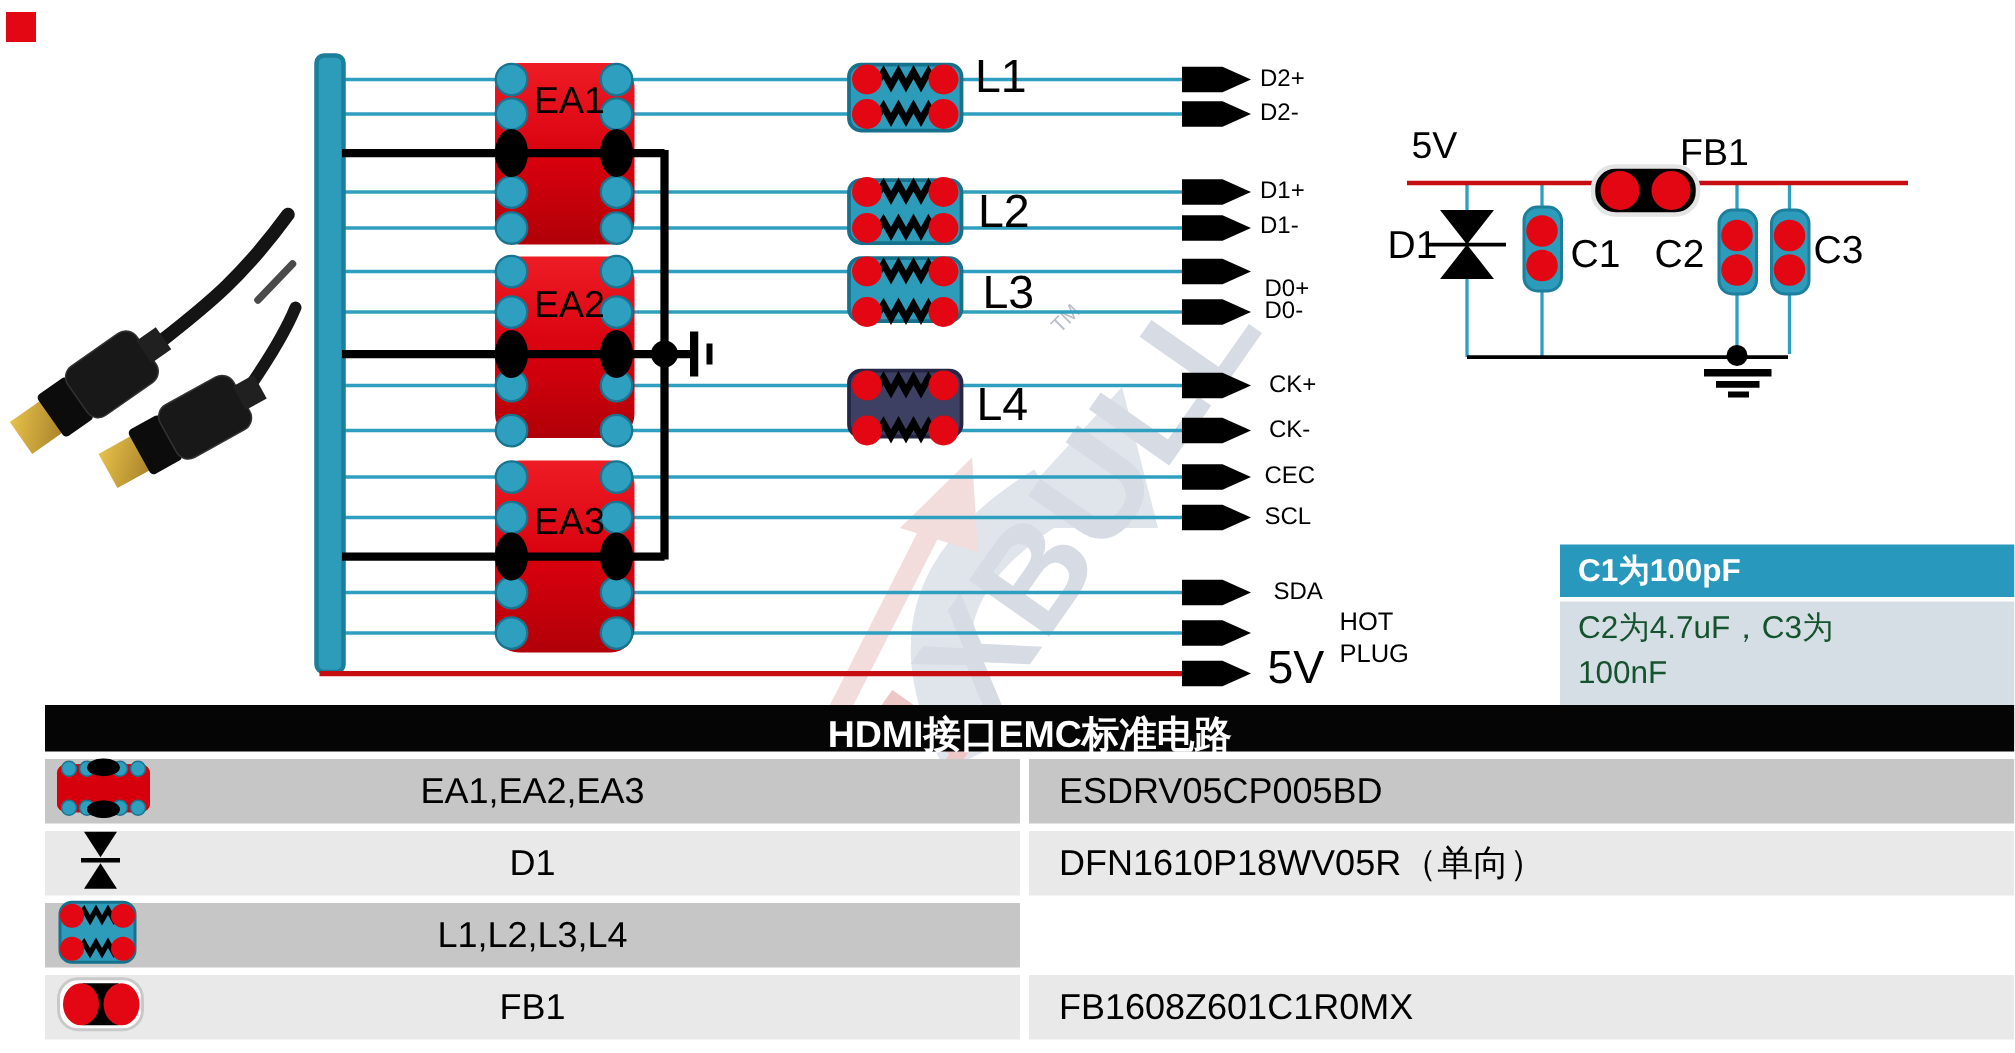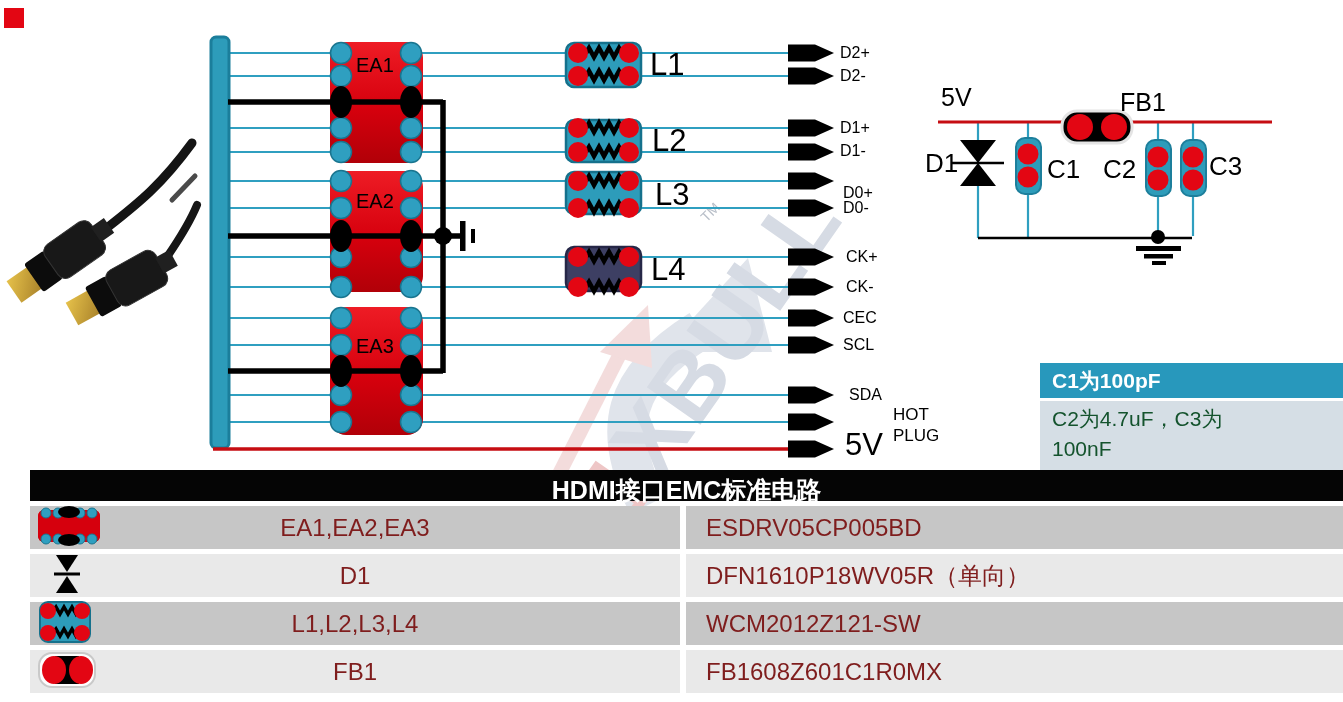--- a/index.html
+++ b/index.html
@@ -9,40 +9,40 @@
   .wm-text{position:absolute;left:430px;top:300px;width:560px;text-align:center;
            transform:rotate(-55deg);font-size:95px;font-weight:bold;color:#d6dbe4;
            letter-spacing:1px;z-index:1;user-select:none;}
   .wm-1{color:#eec6c6;}
   .wm-tm{position:absolute;left:700px;top:204px;font-size:14px;color:#b9bfc9;
          transform:rotate(-45deg);z-index:1;}
   .wm-arrows{position:absolute;left:0;top:0;z-index:0;}
   
   .schem{position:absolute;left:0;top:0;z-index:2;}
   .lbl{position:absolute;z-index:3;color:#000;font-size:16px;line-height:1.1;white-space:pre-line;}
-  .lbl-ea{font-size:20px;}
+  .lbl-ea{font-size:25px;}
   .lbl-l{font-size:31px;}
   .lbl-pwr{font-size:25px;}
   .lbl-cmp{font-size:26px;}
   .lbl-5vbig{font-size:31px;}
   .corner-dot{position:absolute;left:4px;top:8px;width:20px;height:20px;background:#e30613;z-index:3;}
   
   .note{position:absolute;left:1040px;top:363px;width:338px;z-index:4;}
   .note-h{background:#2898bc;color:#fff;font-weight:bold;font-size:21px;height:35px;
           line-height:35px;padding-left:12px;}
   .note-b{background:#d5dee5;color:#14532d;font-size:21px;line-height:30px;margin-top:3px;
           padding:3px 12px 6px 12px;white-space:pre-line;}
   
   .ctable{position:absolute;left:30px;top:470px;width:1313px;z-index:4;}
   .thead{background:#050505;color:#fff;font-weight:bold;font-size:25px;height:31px;
          line-height:41px;text-align:center;}
   .trow{display:flex;height:43px;margin-top:5px;position:relative;}
   .trow.dark > .cell{background:#c6c6c6;}
   .trow.light > .cell{background:#e9e9e9;}
-  .cell{line-height:43px;font-size:24px;color:#7f1d1d;}
+  .cell{line-height:43px;font-size:24px;color:#000000;}
   .cell-name{width:650px;text-align:center;}
   .cell-div{width:6px;background:#fff;}
   .cell-part{flex:1;padding-left:20px;}
   .row-icon{position:absolute;left:7px;top:50%;transform:translateY(-50%);z-index:5;}
 </style>
 </head>
 <body>
 
 <div class="stage">
 
@@ -261,21 +261,21 @@
         <rect x="1136" y="246" width="45" height="5" fill="#000"></rect>
         <rect x="1144" y="254" width="29" height="4.5" fill="#000"></rect>
         <rect x="1152" y="261" width="14" height="4" fill="#000"></rect>
       </g>
     </g>
   </svg>
 
   <div class="lbl lbl-ea" style="left:356px;top:54px;">EA1</div>
   <div class="lbl lbl-ea" style="left:356px;top:190px;">EA2</div>
   <div class="lbl lbl-ea" style="left:356px;top:335px;">EA3</div>
-  <div class="lbl lbl-l" style="left:650px;top:48px;">L1</div>
+  <div class="lbl lbl-l" style="left:650px;top:34px;">L1</div>
   <div class="lbl lbl-l" style="left:652px;top:124px;">L2</div>
   <div class="lbl lbl-l" style="left:655px;top:178px;">L3</div>
   <div class="lbl lbl-l" style="left:651px;top:253px;">L4</div>
 
   <div class="lbl" style="left:840px;top:44px;">D2+</div>
   <div class="lbl" style="left:840px;top:67px;">D2-</div>
   <div class="lbl" style="left:840px;top:119px;">D1+</div>
   <div class="lbl" style="left:840px;top:142px;">D1-</div>
   <div class="lbl" style="left:843px;top:172px;margin-top:12px;">D0+</div>
   <div class="lbl" style="left:843px;top:199px;">D0-</div>
@@ -346,21 +346,20 @@
           <path d="M16,12 l3,-4 l4,7 l4,-7 l4,7 l4,-7 l4,7 l3,-4" stroke="#000" stroke-width="3.5" fill="none"></path>
           <path d="M16,34 l3,-4 l4,7 l4,-7 l4,7 l4,-7 l4,7 l3,-4" stroke="#000" stroke-width="3.5" fill="none"></path>
           <circle cx="11" cy="12" r="8" fill="#e30613"></circle>
             <circle cx="45" cy="12" r="8" fill="#e30613"></circle>
           <circle cx="11" cy="34" r="8" fill="#e30613"></circle>
             <circle cx="45" cy="34" r="8" fill="#e30613"></circle>
         </svg>
       </span>
       <div class="cell cell-name">L1,L2,L3,L4</div>
       <div class="cell-div"></div>
-      <div class="cell cell-part">WCM2012Z121-SW</div>
     </div>
 
     <div class="trow light">
       <span class="row-icon">
         <svg width="60" height="38">
           <rect x="2" y="2" width="56" height="34" rx="13" fill="#fdfdfd" stroke="#c9c9c9" stroke-width="2"></rect>
           <rect x="18" y="5" width="24" height="28" fill="#000"></rect>
           <ellipse cx="17" cy="19" rx="12" ry="14" fill="#e30613"></ellipse>
           <ellipse cx="44" cy="19" rx="12" ry="14" fill="#e30613"></ellipse>
         </svg>

